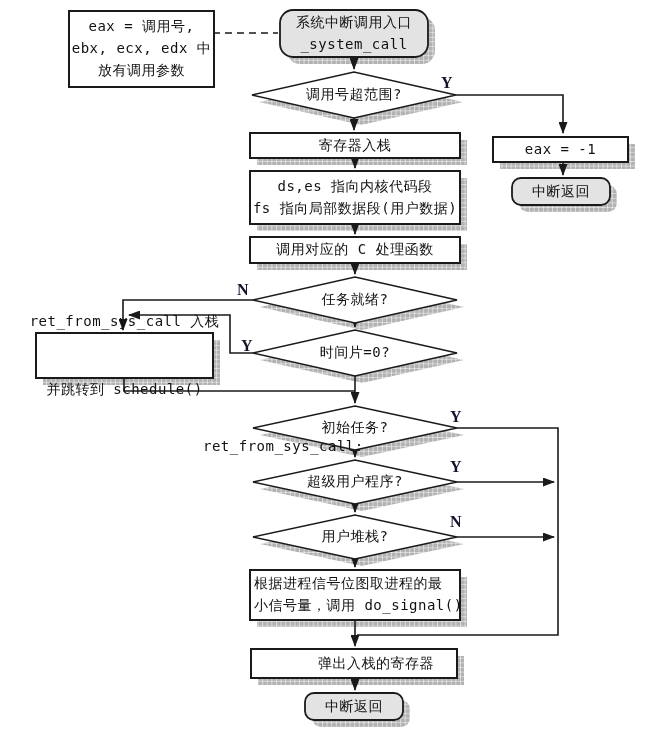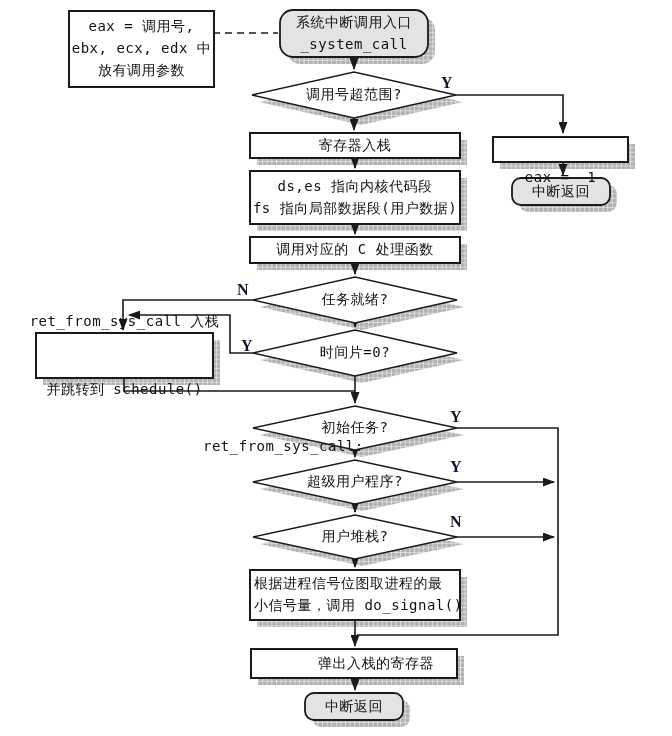--- a/index.html
+++ b/index.html
@@ -111,21 +111,21 @@
 
   <div class="txt" style="left:280px;top:10px;width:148px;height:47px;">
     <div>系统中断调用入口</div>
     <div>_system_call</div>
   </div>
 
   <div class="txt" style="left:252px;top:72px;width:204px;height:46px;">
     <div>调用号超范围?</div>
   </div>
 
-  <div class="txt" style="left:493px;top:137px;width:135px;height:25px;margin-top:28px;">
+  <div class="txt" style="left:493px;top:137px;width:135px;height:25px;">
     <div>eax = -1</div>
   </div>
 
   <div class="txt" style="left:512px;top:178px;width:98px;height:27px;">
     <div>中断返回</div>
   </div>
 
   <div class="txt" style="left:250px;top:133px;width:210px;height:25px;">
     <div>寄存器入栈</div>
   </div>

